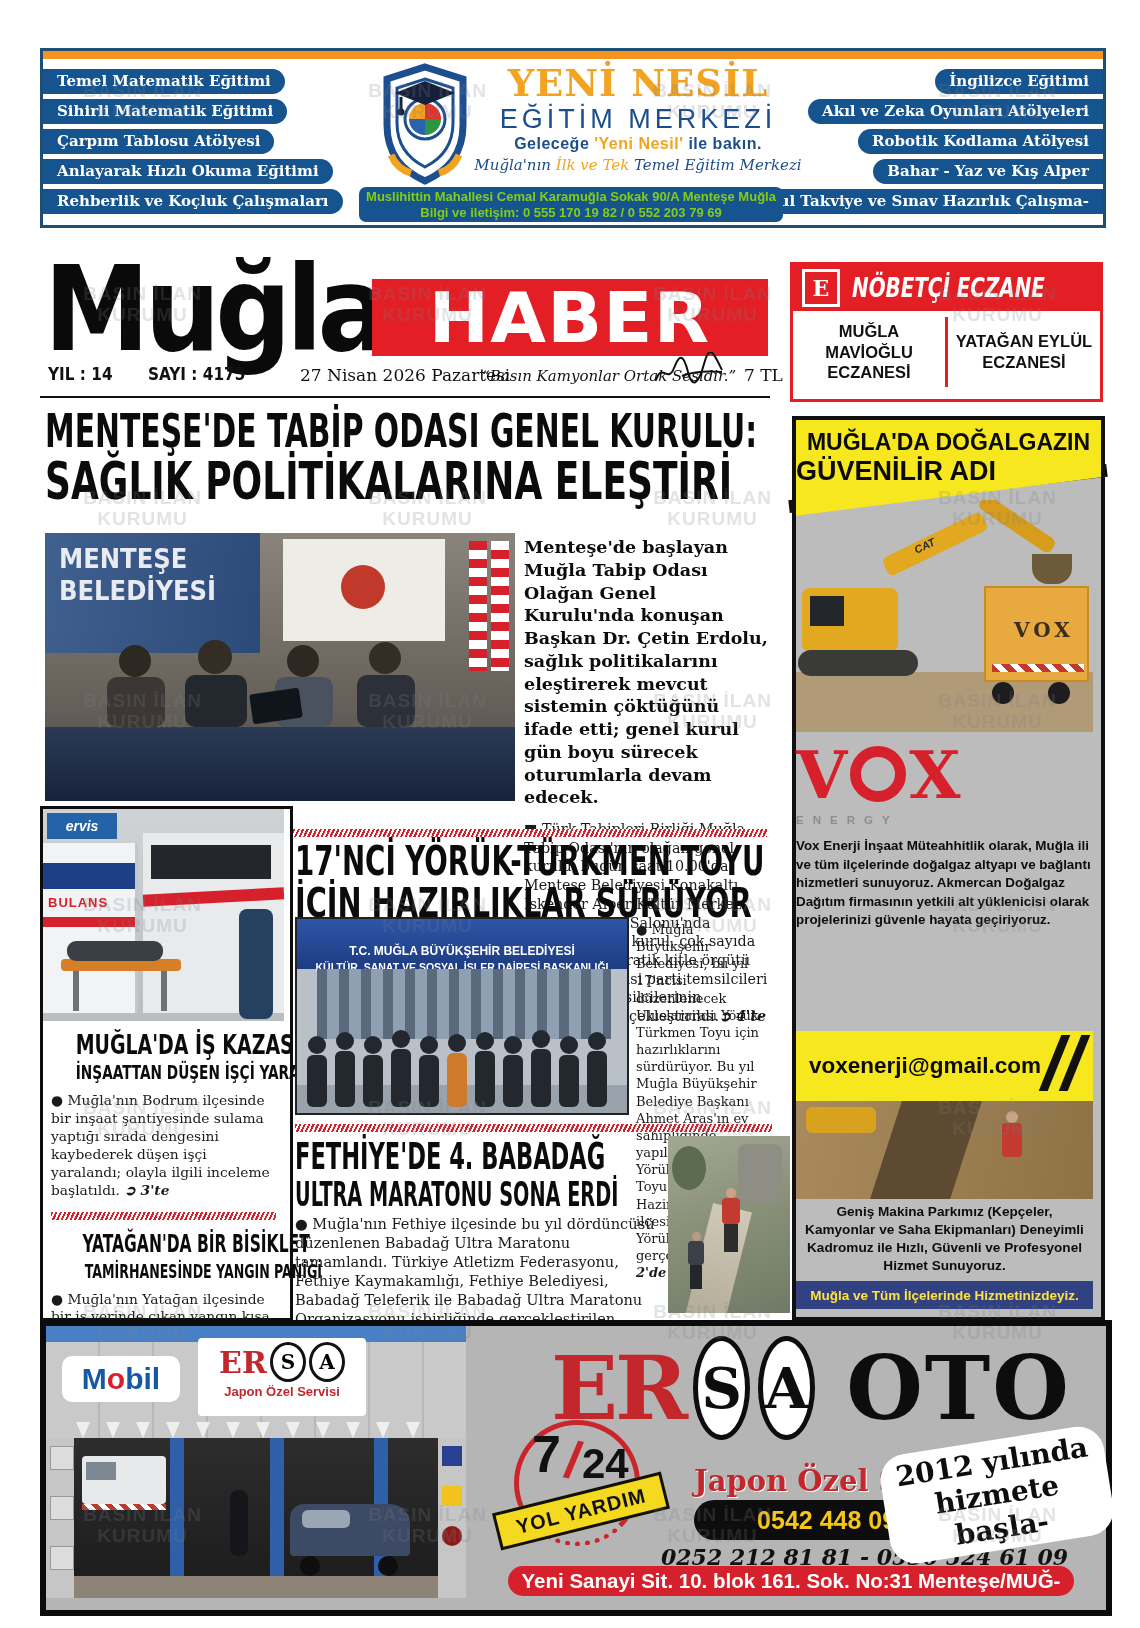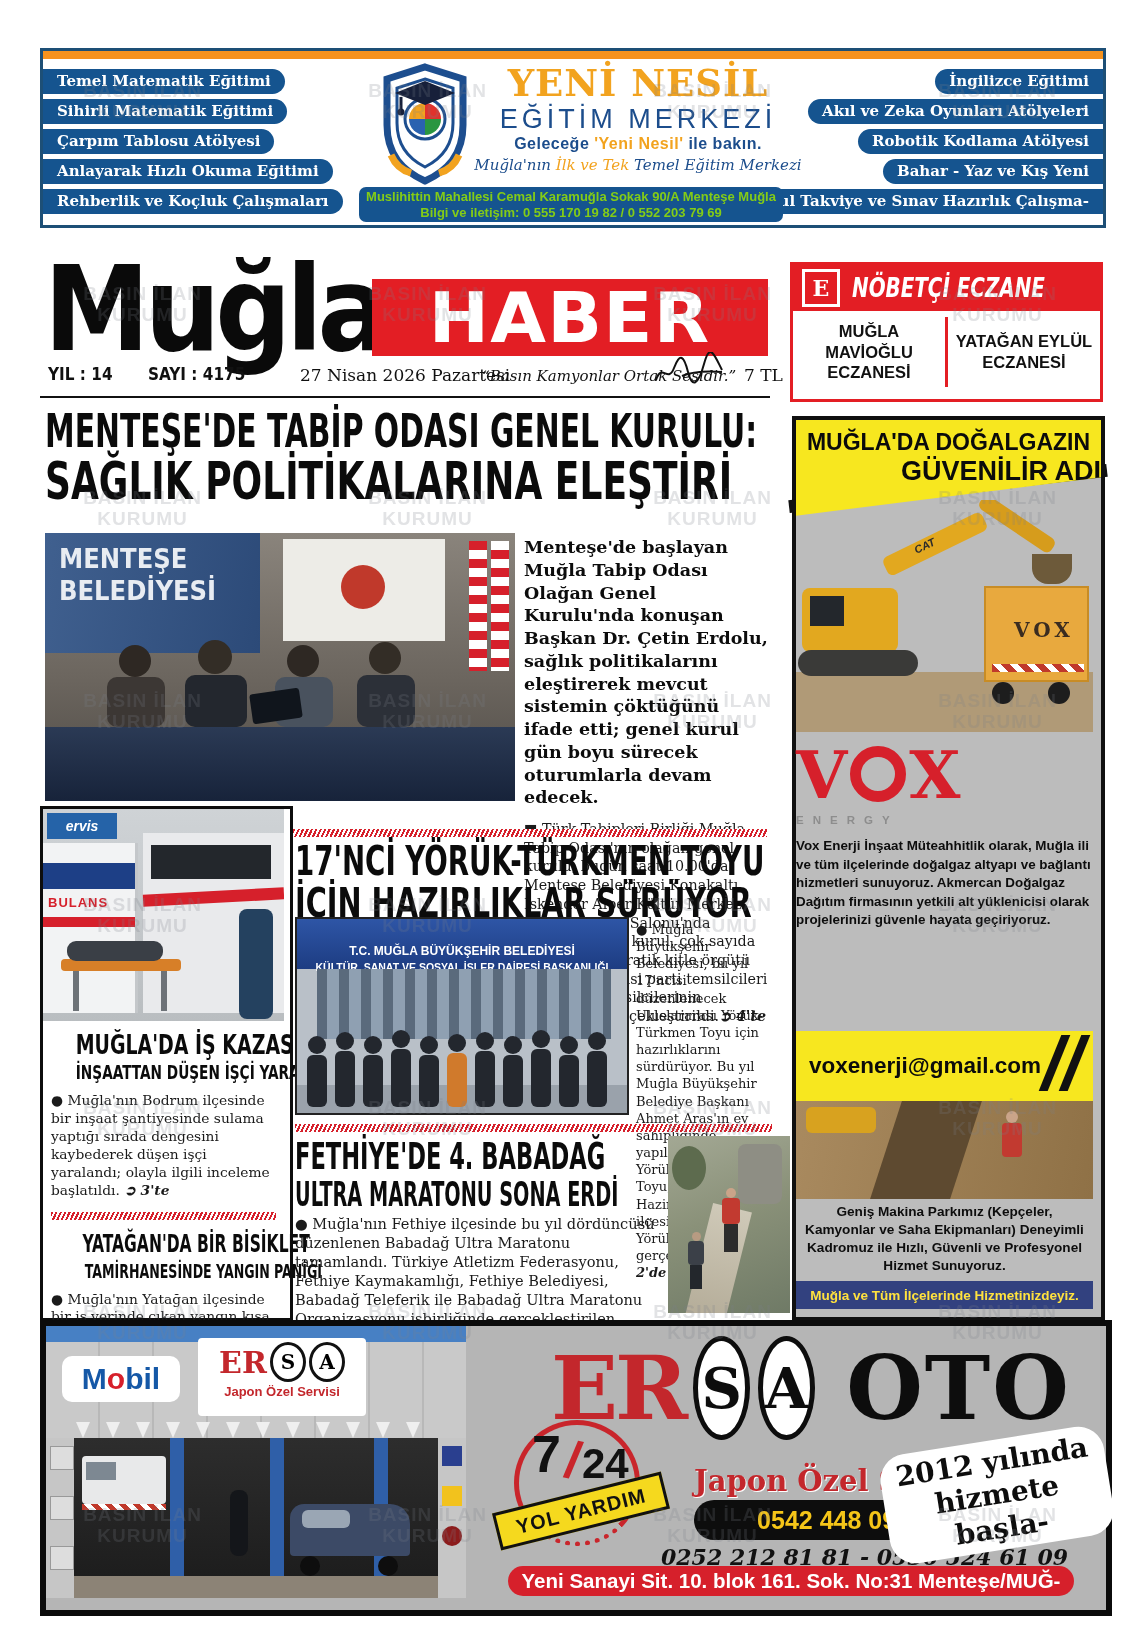--- a/index.html
+++ b/index.html
@@ -40,21 +40,21 @@
   #ph-title{color:#fff;font-style:italic;font-weight:bold;font-size:26px;font-stretch:condensed;
         font-family:"DejaVu Sans",sans-serif;}
   #ph-body{display:flex;height:82px;align-items:center;}
   .ph-col{flex:1;text-align:center;font-weight:bold;font-size:16.5px;line-height:1.25;color:#111;}
   #ph-div{width:3px;height:70px;background:#e31e24;}
   
   #vox-ad{left:792px;top:416px;width:305px;height:897px;border:4px solid #101010;background:#bcbcbc;}
   #vox-banner{left:0;top:0;width:100%;height:104px;background:#f7e71f;
         clip-path:polygon(0 0,100% 0,100% 55%,0 92%);z-index:3;}
   #vox-banner .t1{display:block;text-align:center;margin-top:9px;font-size:23px;font-weight:bold;color:#0b0b0b;}
-  #vox-banner .t2{display:block;text-align:right;font-size:27px;font-weight:bold;color:#0b0b0b;}
+  #vox-banner .t2{display:block;text-align:left;font-size:27px;font-weight:bold;color:#0b0b0b;}
   #vox-stripe{left:-8px;top:62px;width:320px;height:13px;background:#111;transform:rotate(-6.5deg);z-index:2;}
   #vox-photo1{left:0;top:80px;width:297px;height:232px;background:linear-gradient(#c7cbcf 0%,#b6bab d 60%,#b09a77 100%);overflow:hidden;z-index:1;}
   #vox-gray1{left:0;top:312px;width:297px;height:299px;background:#bcbcbc;}
   .vox-letter{font-family:"DejaVu Serif",serif;font-weight:bold;font-size:66px;color:#d6202b;line-height:1;}
   #vox-ring{display:inline-block;width:34px;height:34px;border:11px solid #d6202b;border-radius:50%;
         margin:0 3px;position:relative;top:4px;background:#bcbcbc;}
   #vox-energy{letter-spacing:9px;color:#8d8d8d;font-size:11.5px;font-weight:bold;margin-top:6px;}
   #vox-body1{margin-top:11px;padding:0 0;font-size:13.4px;font-weight:bold;line-height:1.38;color:#0d0d0d;}
   #vox-email{left:0;top:611px;width:297px;height:70px;background:#f7e71f;display:flex;align-items:center;}
   #vox-email span{font-size:22.5px;font-weight:bold;color:#0b0b0b;padding-left:13px;}
@@ -89,21 +89,21 @@
       <div class="pill left">Temel Matematik Eğitimi</div>
       <div class="pill left">Sihirli Matematik Eğitimi</div>
       <div class="pill left">Çarpım Tablosu Atölyesi</div>
       <div class="pill left">Anlayarak Hızlı Okuma Eğitimi</div>
       <div class="pill left">Rehberlik ve Koçluk Çalışmaları</div>
     </div>
     <div id="pills-right" class="abs">
       <div class="pill right">İngilizce Eğitimi</div>
       <div class="pill right">Akıl ve Zeka Oyunları Atölyeleri</div>
       <div class="pill right">Robotik Kodlama Atölyesi</div>
-      <div class="pill right">Bahar - Yaz ve Kış Yeni</div>
+      <div class="pill right">Bahar - Yaz ve Kış Alper</div>
       <div class="pill right">Okul Takviye ve Sınav Hazırlık Çalışma-</div>
     </div>
 
     <svg class="abs" style="left:338px;top:12px;" width="88" height="122" viewBox="0 0 88 122">
       <path d="M44 4 L82 16 V62 C82 92 66 108 44 118 C22 108 6 92 6 62 V16 Z" fill="#ffffff" stroke="#1d4e8f" stroke-width="7"></path>
       <path d="M44 16 L72 25 V60 C72 83 60 96 44 104 C28 96 16 83 16 60 V25 Z" fill="none" stroke="#1d4e8f" stroke-width="3"></path>
       <circle cx="44" cy="56" r="20" fill="#ffffff" stroke="#1d4e8f" stroke-width="3"></circle>
       <path d="M44 40 a16 16 0 0 1 16 16 h-16 z" fill="#e0332c"></path>
       <path d="M44 56 h16 a16 16 0 0 1 -16 16 z" fill="#2a9641"></path>
       <path d="M44 56 v16 a16 16 0 0 1 -16 -16 z" fill="#2a62b0"></path>

